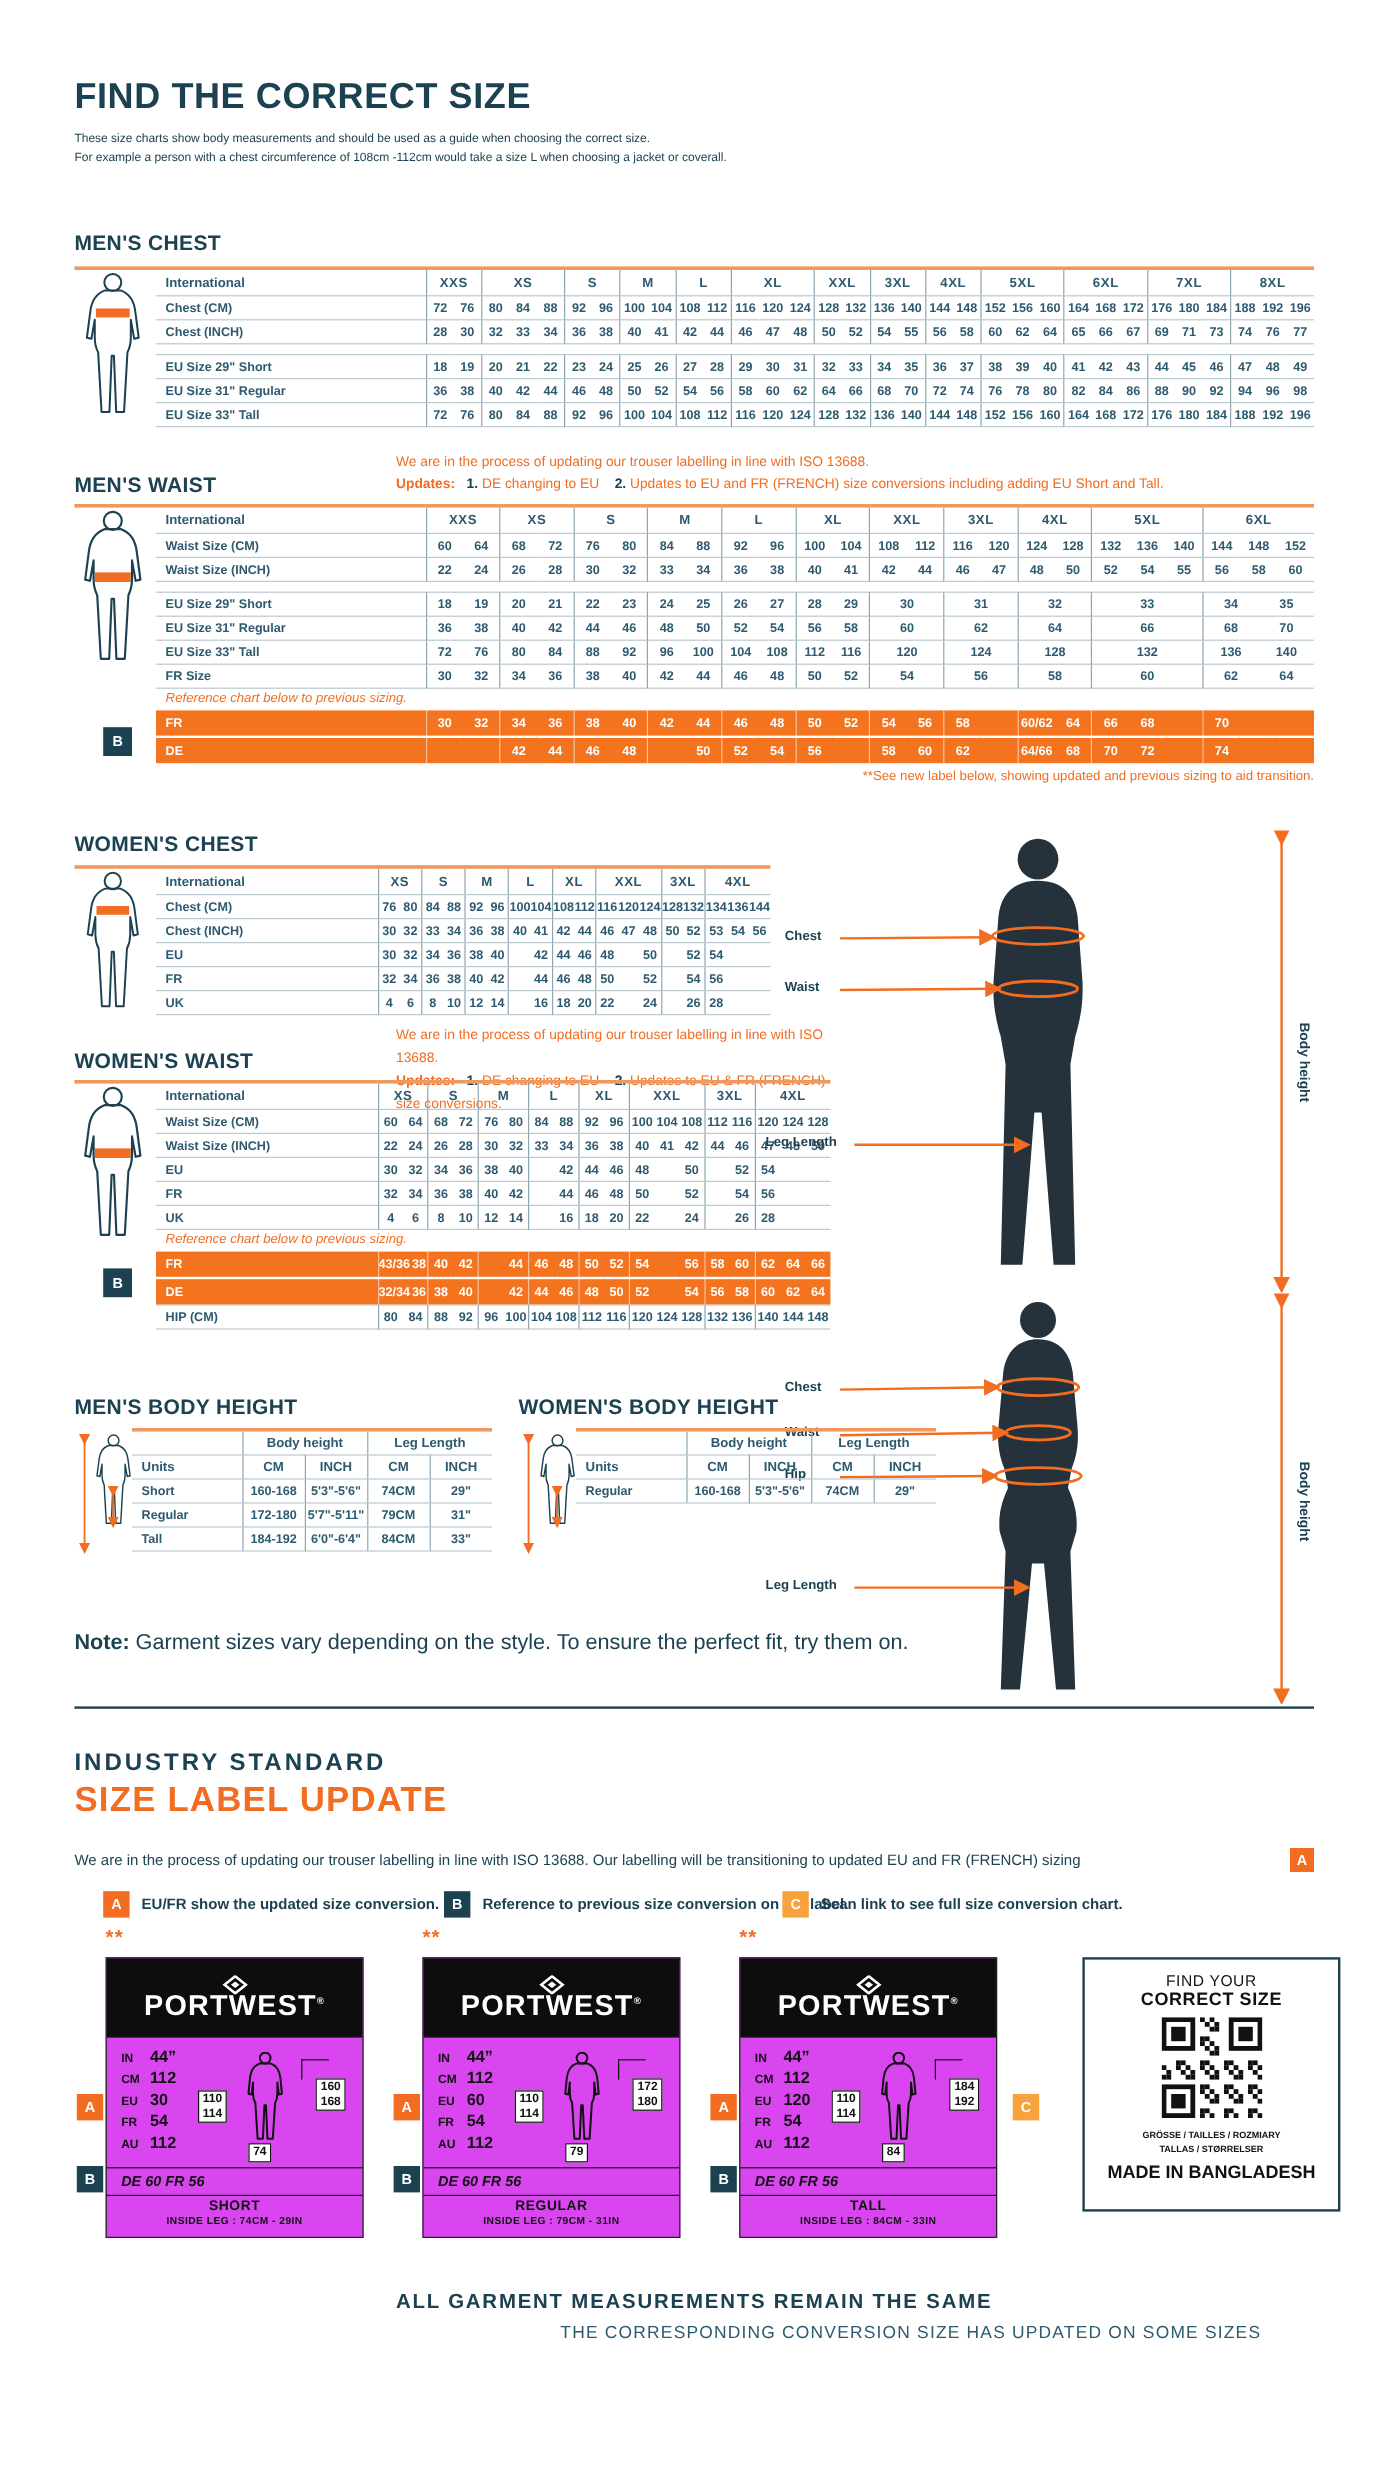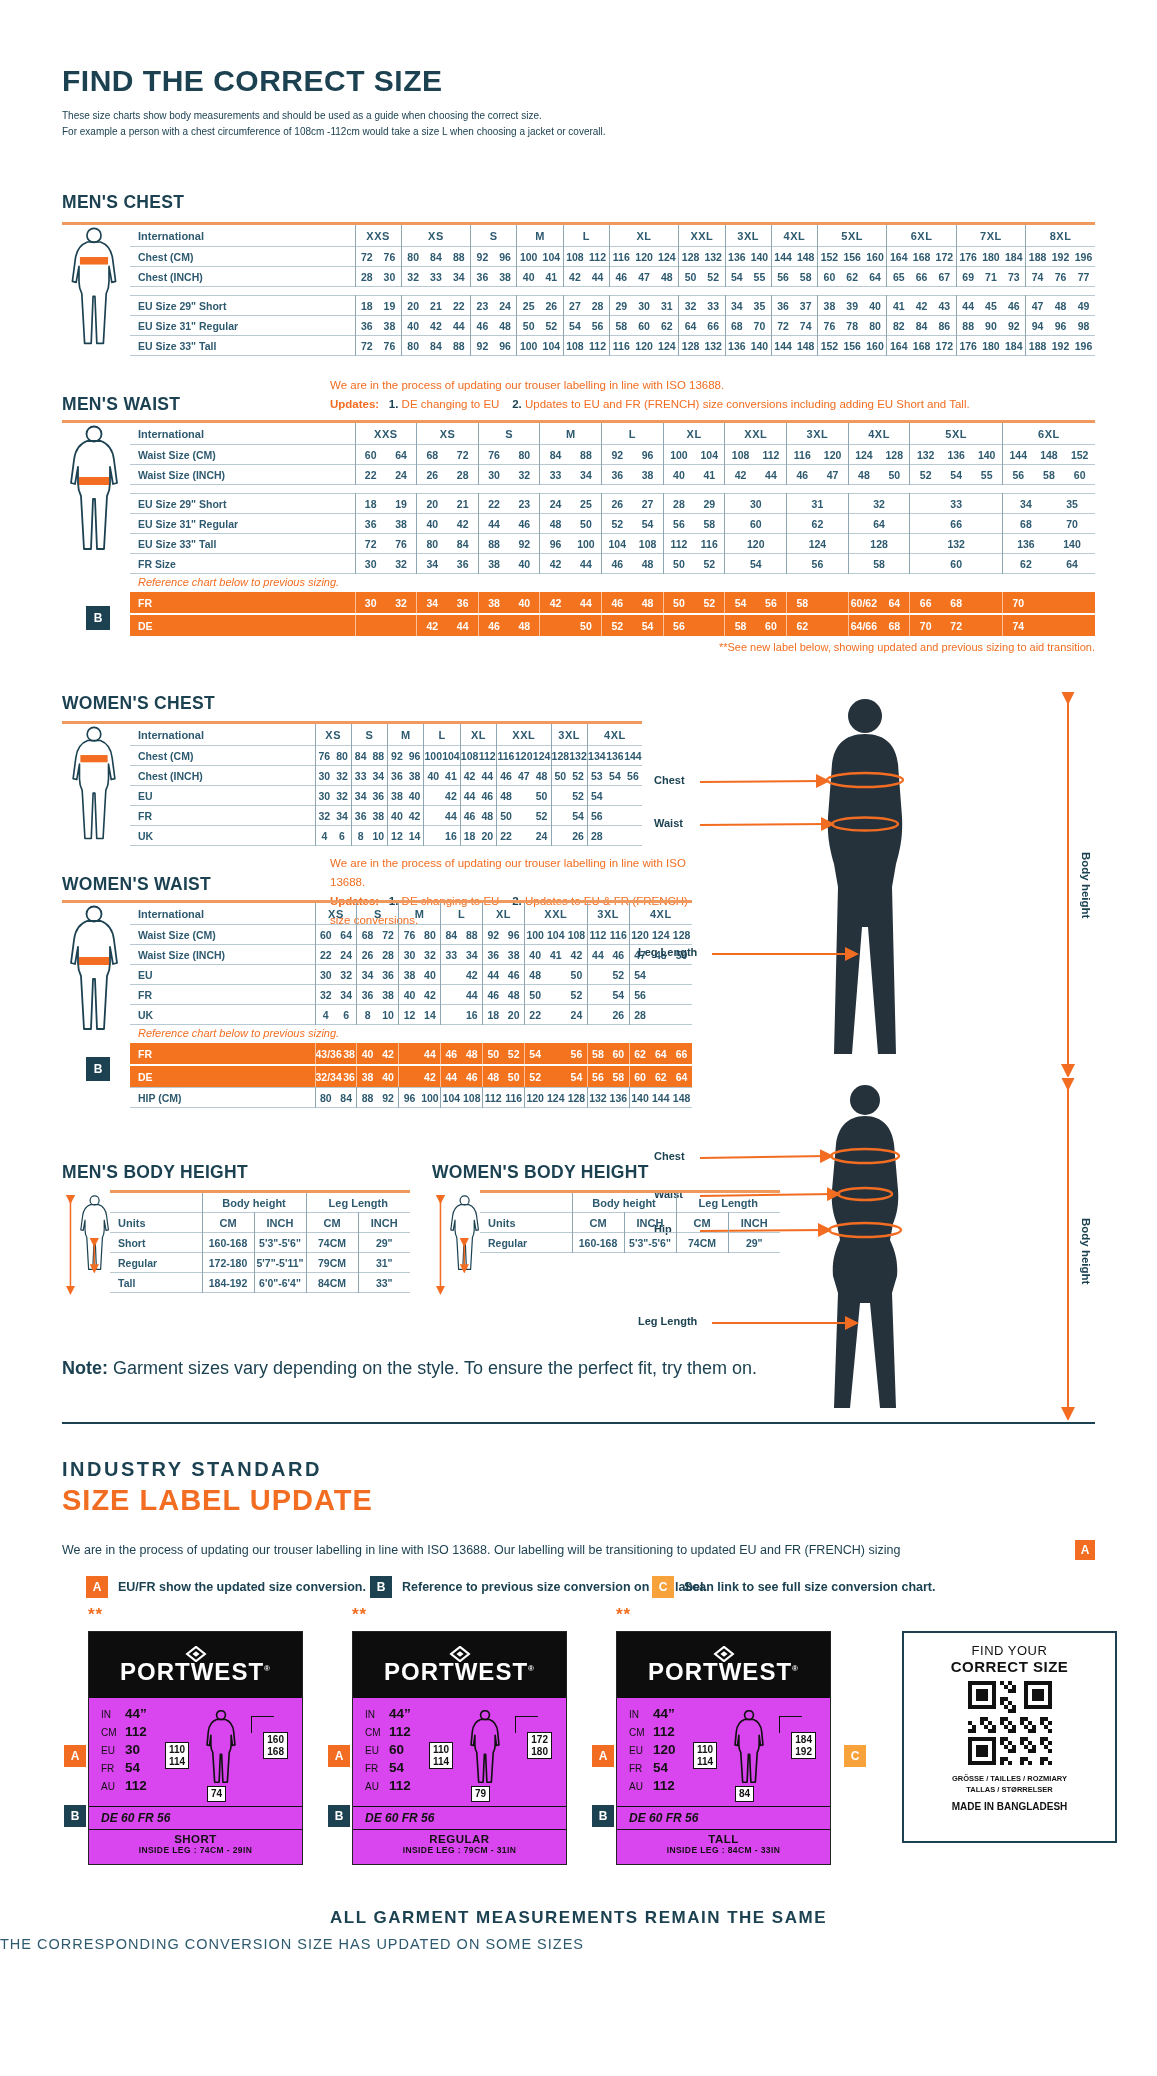--- a/index.html
+++ b/index.html
@@ -74,38 +74,38 @@
   #cards{position:absolute;left:62px;top:1605px;width:1035px;height:280px;}
   .stars{position:absolute;color:var(--orange);font-size:17px;font-weight:800;letter-spacing:1px;}
   .card{position:absolute;top:26px;width:215px;background:#d946ef;border:1px solid #222;box-sizing:border-box;}
   .chead{height:66px;background:#0d0d0d;display:flex;flex-direction:column;align-items:center;
          justify-content:center;}
   .clogo{color:#fff;font-weight:800;font-size:24px;letter-spacing:1px;line-height:1;
          font-family:"Liberation Sans",sans-serif;position:relative;}
   .clogo sup{font-size:8px;}
   .cbody{position:relative;height:108px;color:#111;}
   .srow{position:absolute;left:12px;display:flex;align-items:baseline;font-size:10px;}
-  .srow .sl{width:24px;font-weight:400;}
+  .srow .sl{width:24px;font-weight:700;}
   .srow .sv{font-weight:800;font-size:13.5px;}
   .mbox{position:absolute;border:1.5px solid #111;font-weight:800;font-size:10px;line-height:1.15;
         text-align:center;padding:1px 3px;background:#fff;color:#111;}
   .cprev{height:22px;border-top:1.5px solid #111;display:flex;align-items:center;padding-left:12px;
          font-style:italic;font-weight:700;font-size:12px;color:#111;}
   .cfoot{height:34px;border-top:1.5px solid #111;text-align:center;color:#111;}
   .cfit{font-weight:800;font-size:11.5px;margin-top:3px;letter-spacing:.5px;}
   .cleg{font-size:8.5px;font-weight:600;letter-spacing:.4px;}
   .qrcard{position:absolute;top:26px;width:215px;height:212px;border:2px solid var(--navy);
           box-sizing:border-box;background:#fff;text-align:center;color:#111;}
   .qr1{font-size:13px;margin-top:10px;letter-spacing:.5px;}
   .qr2{font-size:15px;font-weight:800;letter-spacing:.5px;}
   .qrlangs{font-size:7.5px;font-weight:700;line-height:1.5;margin-top:4px;}
-  .qrmade{font-size:10px;font-weight:800;margin-top:5px;}
+  .qrmade{font-size:15px;font-weight:800;margin-top:5px;}
   .bottom1{position:absolute;left:0;top:1908px;width:1157px;text-align:center;font-size:17px;
            font-weight:800;letter-spacing:1.5px;color:var(--navy);}
-  .bottom2{position:absolute;left:0;top:1936px;width:1051px;text-align:left;font-size:14.5px;
+  .bottom2{position:absolute;left:0;top:1936px;width:1051px;text-align:right;font-size:14.5px;
            letter-spacing:1px;color:var(--tnavy);}
   .notep{position:absolute;left:62px;top:1340px;font-size:18px;color:var(--navy);}
 </style>
 </head>
 <body>
 
 <div id="page">
 
   <div class="abs" style="left:62px;top:64px;">
     <h1>FIND THE CORRECT SIZE</h1>

